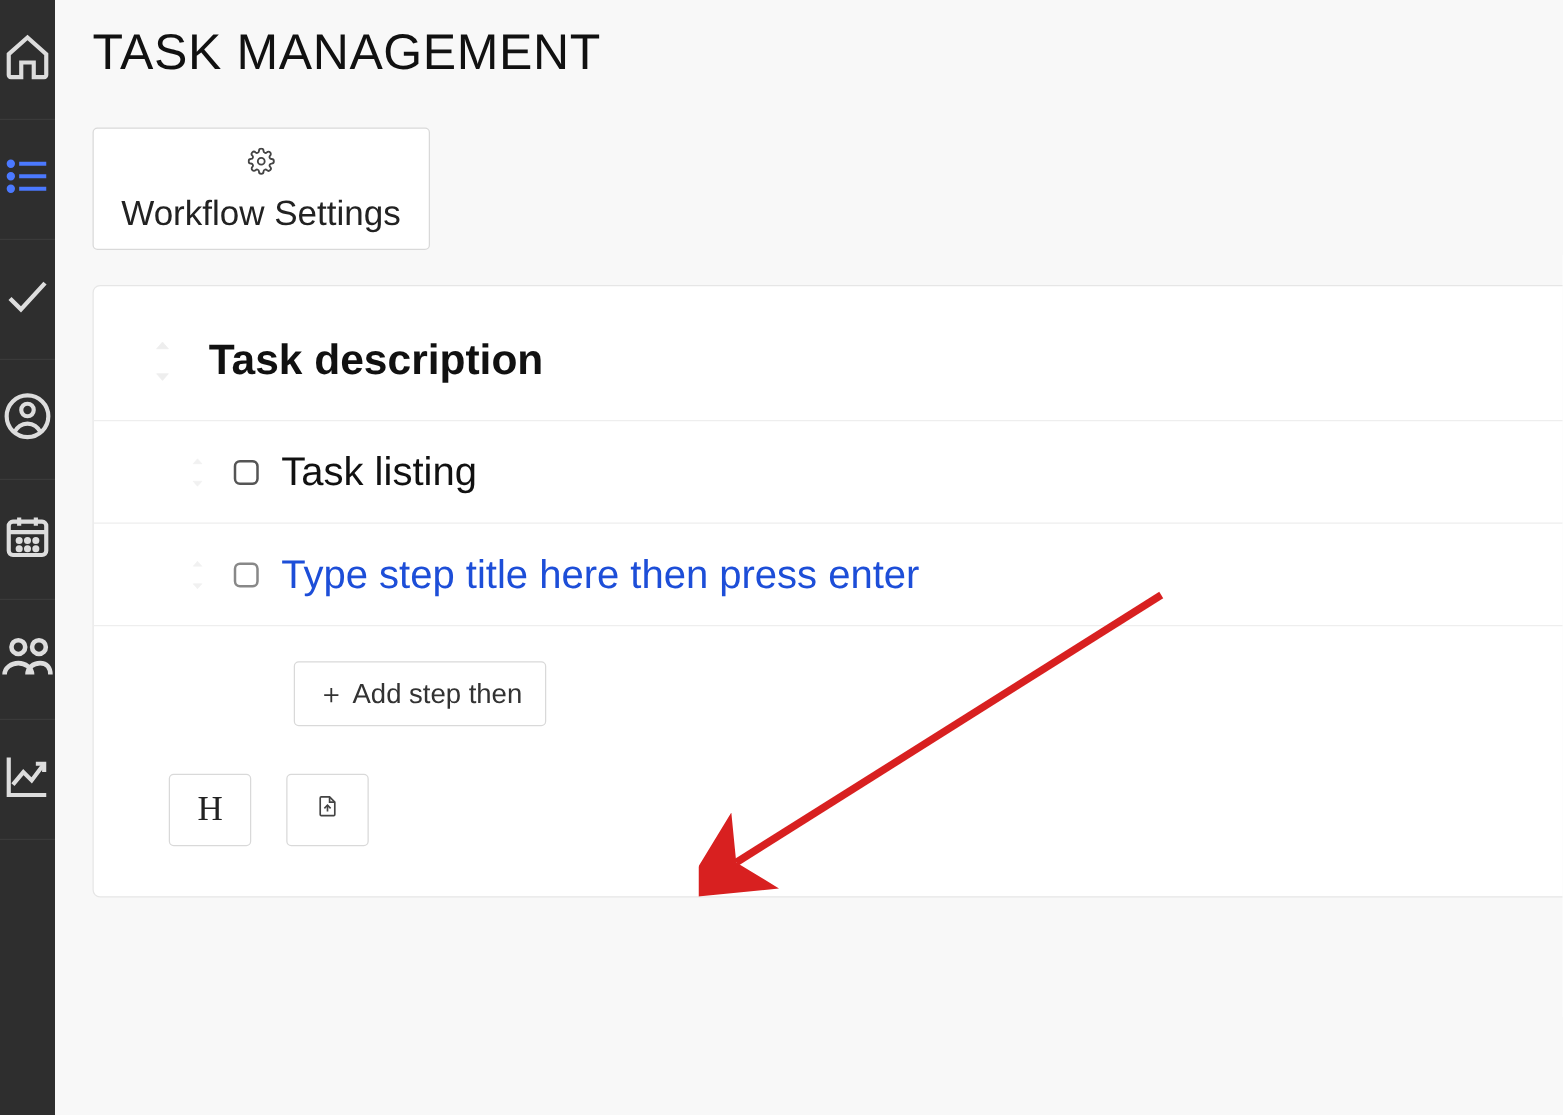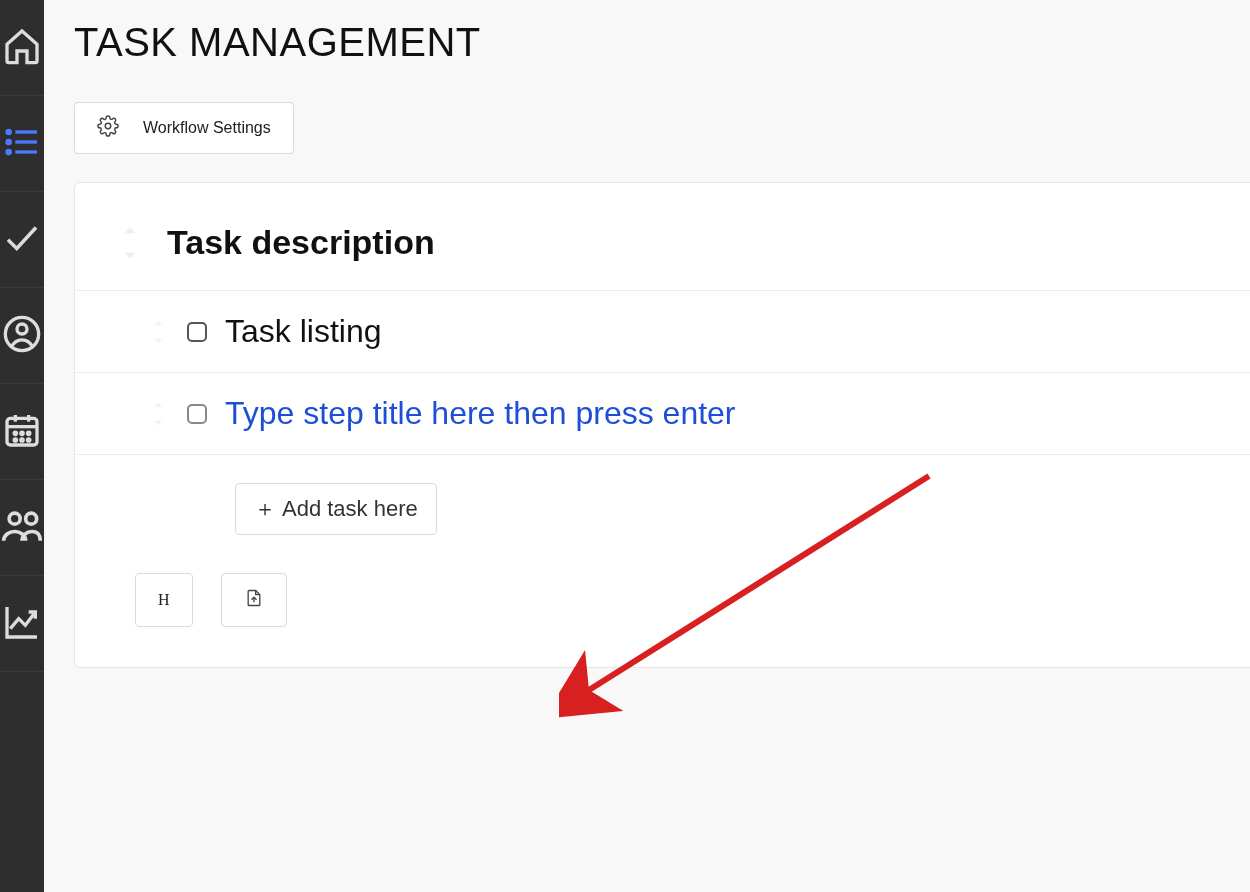--- a/index.html
+++ b/index.html
@@ -44,27 +44,28 @@
   }
   .toolbar {
     display: flex;
     gap: 12px;
     margin-bottom: 28px;
   }
   .btn {
     background: #fff;
     border: 1px solid #d9d9d9;
     padding: 12px 22px;
-    font-size: 16px;
+    font-size: 28px;
     color: #222;
     display: inline-flex;
     align-items: center;
-    gap: 24px;
+    gap: 8px;
     cursor: pointer;
     border-radius: 4px;
+    flex-direction: column;
   }
   .btn .caret {
     display:inline-block; width:0; height:0;
     border-left:6px solid transparent; border-right:6px solid transparent;
     border-top:8px solid #333; margin-left:4px;
   }
   .gear { width:22px; height:22px; }
   
   .panel {
     background:#fff;
@@ -241,21 +242,21 @@
             <path d="M12 20l7-8H5z"></path>
           </svg>
       </span>
       <span class="step-check"></span>
       <span class="step-label">Type step title here then press enter</span>
     </div>
 
     <div class="add-step-row">
       <button class="btn-sm">
         <span style="font-weight:400;">＋</span>
-        <span>Add task here</span>
+        <span>Add step then</span>
       </button>
     </div>
 
     <div class="bottom-actions">
       <button class="btn">
         <span style="font-family:Georgia,serif;font-weight:400;">H</span>
       </button>
       <button class="btn">
         <span>
           <svg width="20" height="24" viewBox="0 0 24 24" stroke="#444" fill="none" stroke-width="1.6">

